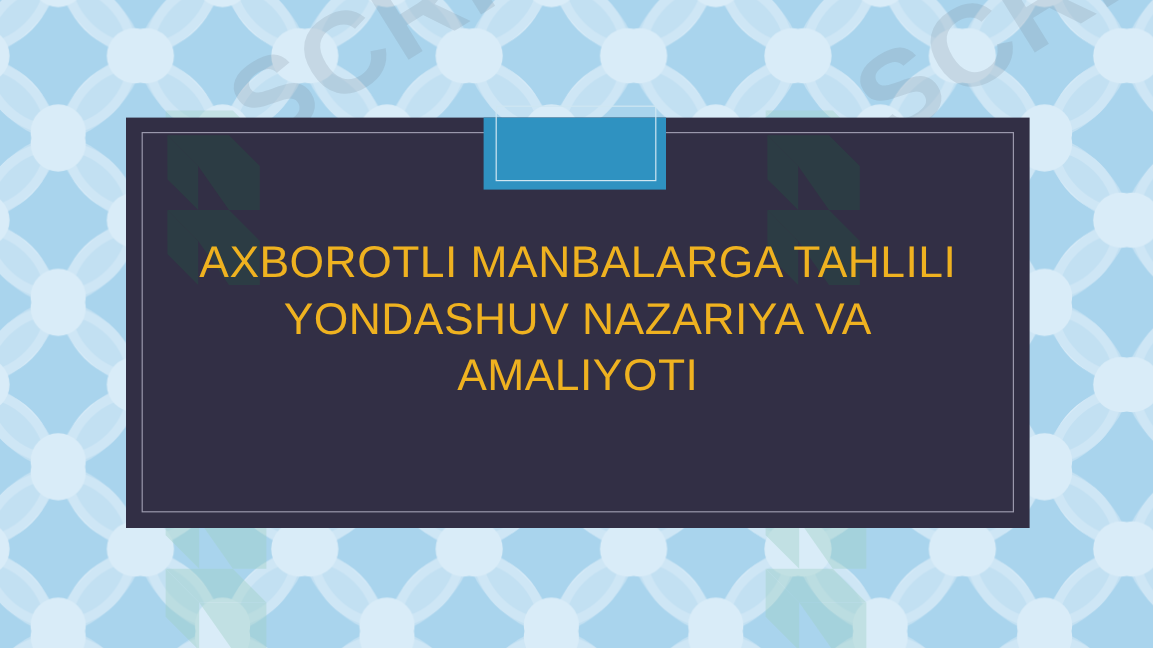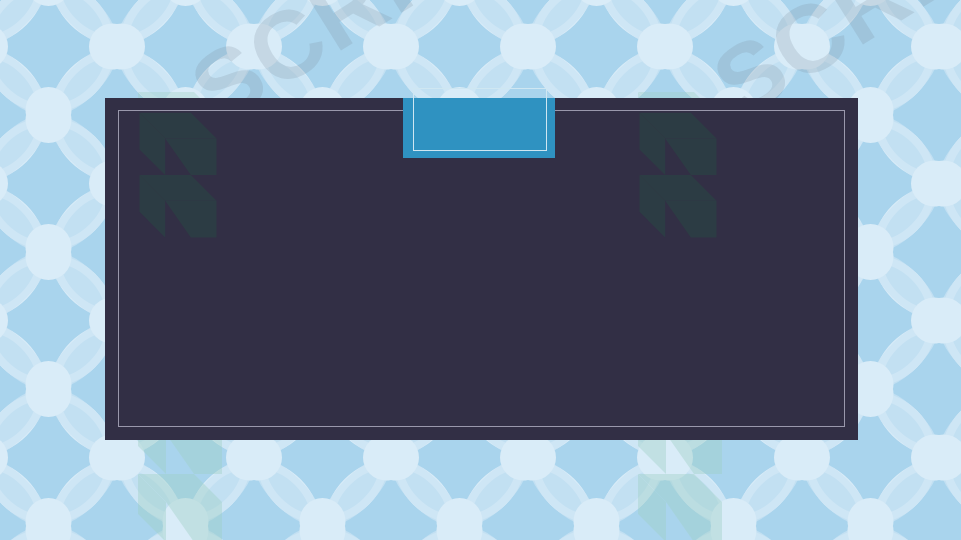--- a/index.html
+++ b/index.html
@@ -250,14 +250,19 @@
       </svg>
     </div>
 
     <div id="title-panel-inner-border"></div>
   </div>
 
   <div id="accent-tab">
     <div id="accent-tab-inner"></div>
   </div>
 
+  <div id="title-block">
+    <h1 id="title-text">AXBOROTLI MANBALARGA TAHLILI
+YONDASHUV NAZARIYA VA
+AMALIYOTI</h1>
+  </div>
 
 </div>
 
 </body></html>

